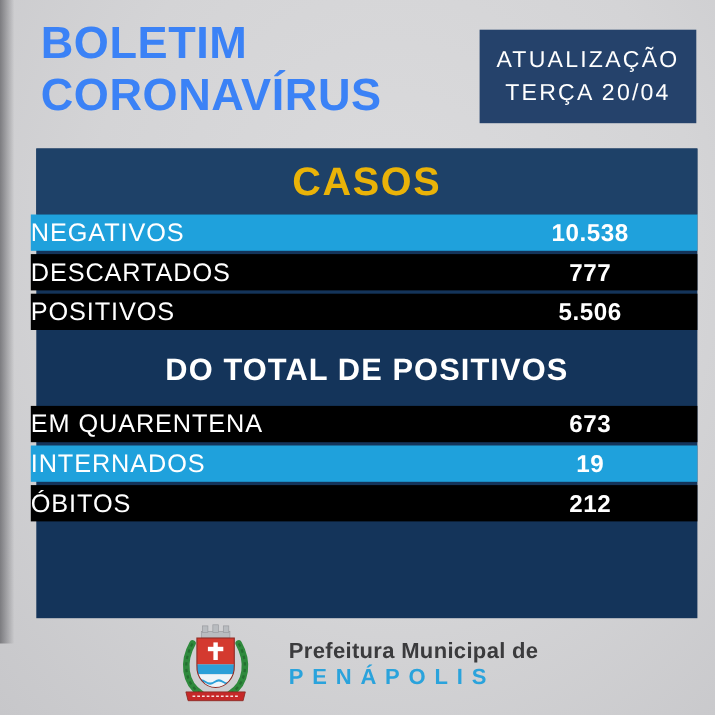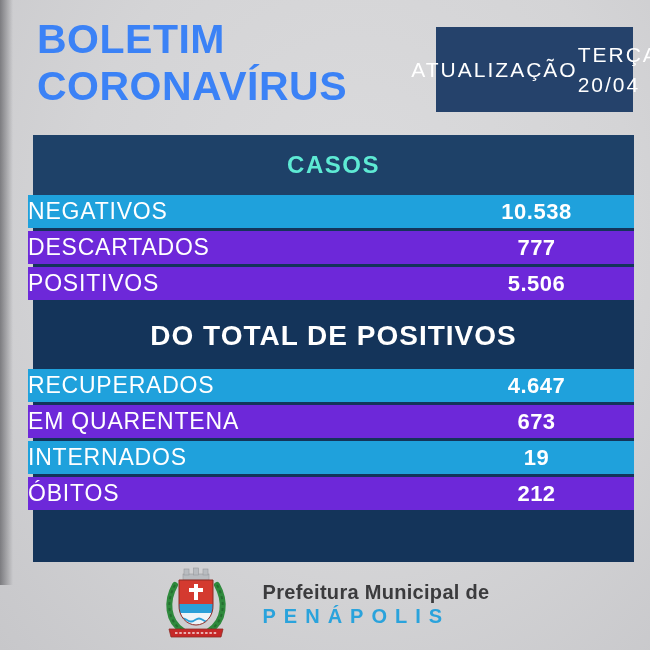--- a/index.html
+++ b/index.html
@@ -15,40 +15,40 @@
   }
   
   .main-title{
     position:absolute;left:37px;top:16px;
     color:#3b82f6;font-weight:800;font-size:41px;line-height:47px;
     letter-spacing:.5px;
   }
   .update-box{
     position:absolute;left:436px;top:27px;width:197px;height:85px;
     background:#25426b;color:#ffffff;
-    display:flex;flex-direction:row;align-items:center;justify-content:center;
+    display:flex;flex-direction:column;align-items:center;justify-content:center;
     font-size:21px;letter-spacing:2px;font-weight:400;line-height:30px;
   }
   
   .panel{
     position:absolute;left:33px;top:135px;width:601px;height:427px;
     background:#14345a;
   }
   .casos-band{
     height:60px;background:#1e4168;
     display:flex;align-items:center;justify-content:center;
-    color:#5eead4;font-size:24px;font-weight:600;letter-spacing:1.5px;
+    color:#eab308;font-size:36px;font-weight:600;letter-spacing:1.5px;
   }
   .row{
     height:33px;margin:0 0 3px -5px;width:calc(100% + 5px);
     display:flex;align-items:center;color:#fff;
   }
   .row:first-of-type{margin-top:12px;}
   .row.light{background:#1fa1dc;}
-  .row.dark{background:#6d28d9;}
+  .row.dark{background:#000000;}
   .row .lbl{flex:1;font-size:23px;font-weight:400;letter-spacing:.8px;white-space:nowrap;}
   .row .val{flex:none;width:195px;text-align:center;font-size:22px;font-weight:700;letter-spacing:.5px;}
   .section2-band{
     height:66px;display:flex;align-items:center;justify-content:center;
     color:#fff;font-size:28px;font-weight:700;letter-spacing:1px;
   }
   
   .footer{
     position:absolute;left:0;right:0;top:567px;
     display:flex;align-items:center;justify-content:center;
@@ -84,24 +84,20 @@
     <span class="lbl">DESCARTADOS</span>
     <span class="val">777</span>
   </div>
   <div class="row dark">
     <span class="lbl">POSITIVOS</span>
     <span class="val">5.506</span>
   </div>
 
   <div class="section2-band">DO TOTAL DE POSITIVOS</div>
 
-  <div class="row light">
-    <span class="lbl">RECUPERADOS</span>
-    <span class="val">4.647</span>
-  </div>
   <div class="row dark">
     <span class="lbl">EM QUARENTENA</span>
     <span class="val">673</span>
   </div>
   <div class="row light">
     <span class="lbl">INTERNADOS</span>
     <span class="val">19</span>
   </div>
   <div class="row dark">
     <span class="lbl">ÓBITOS</span>

